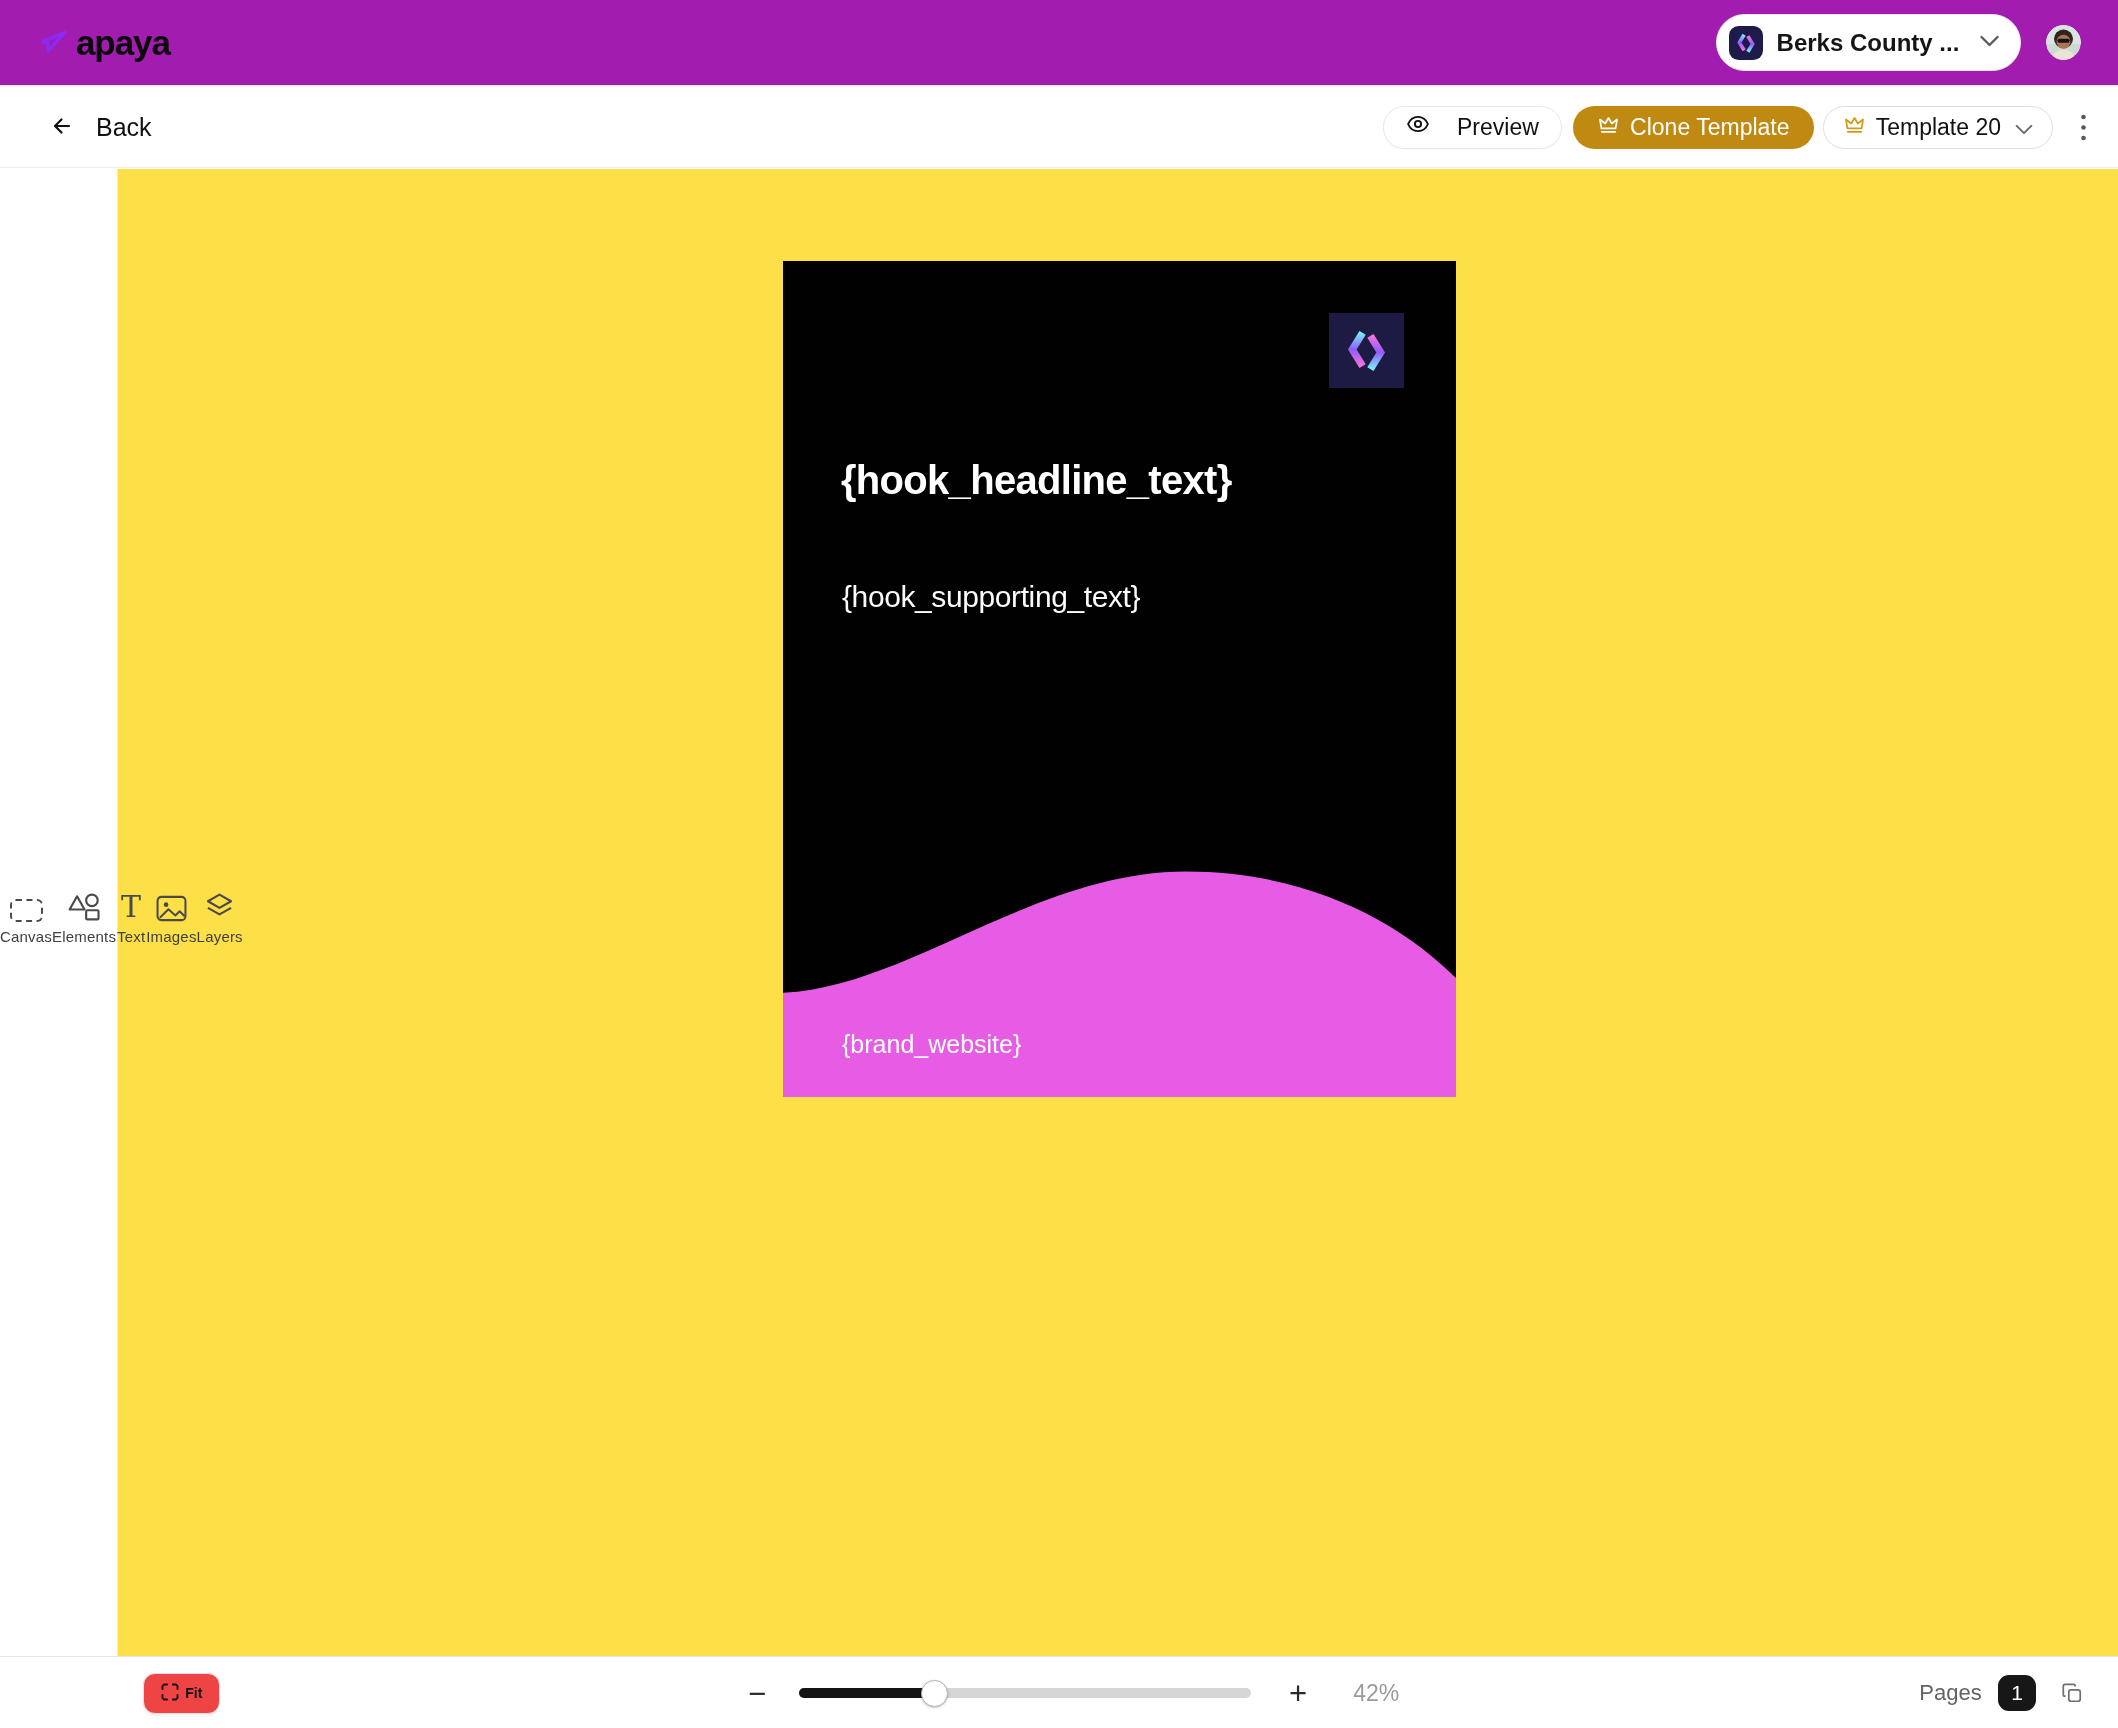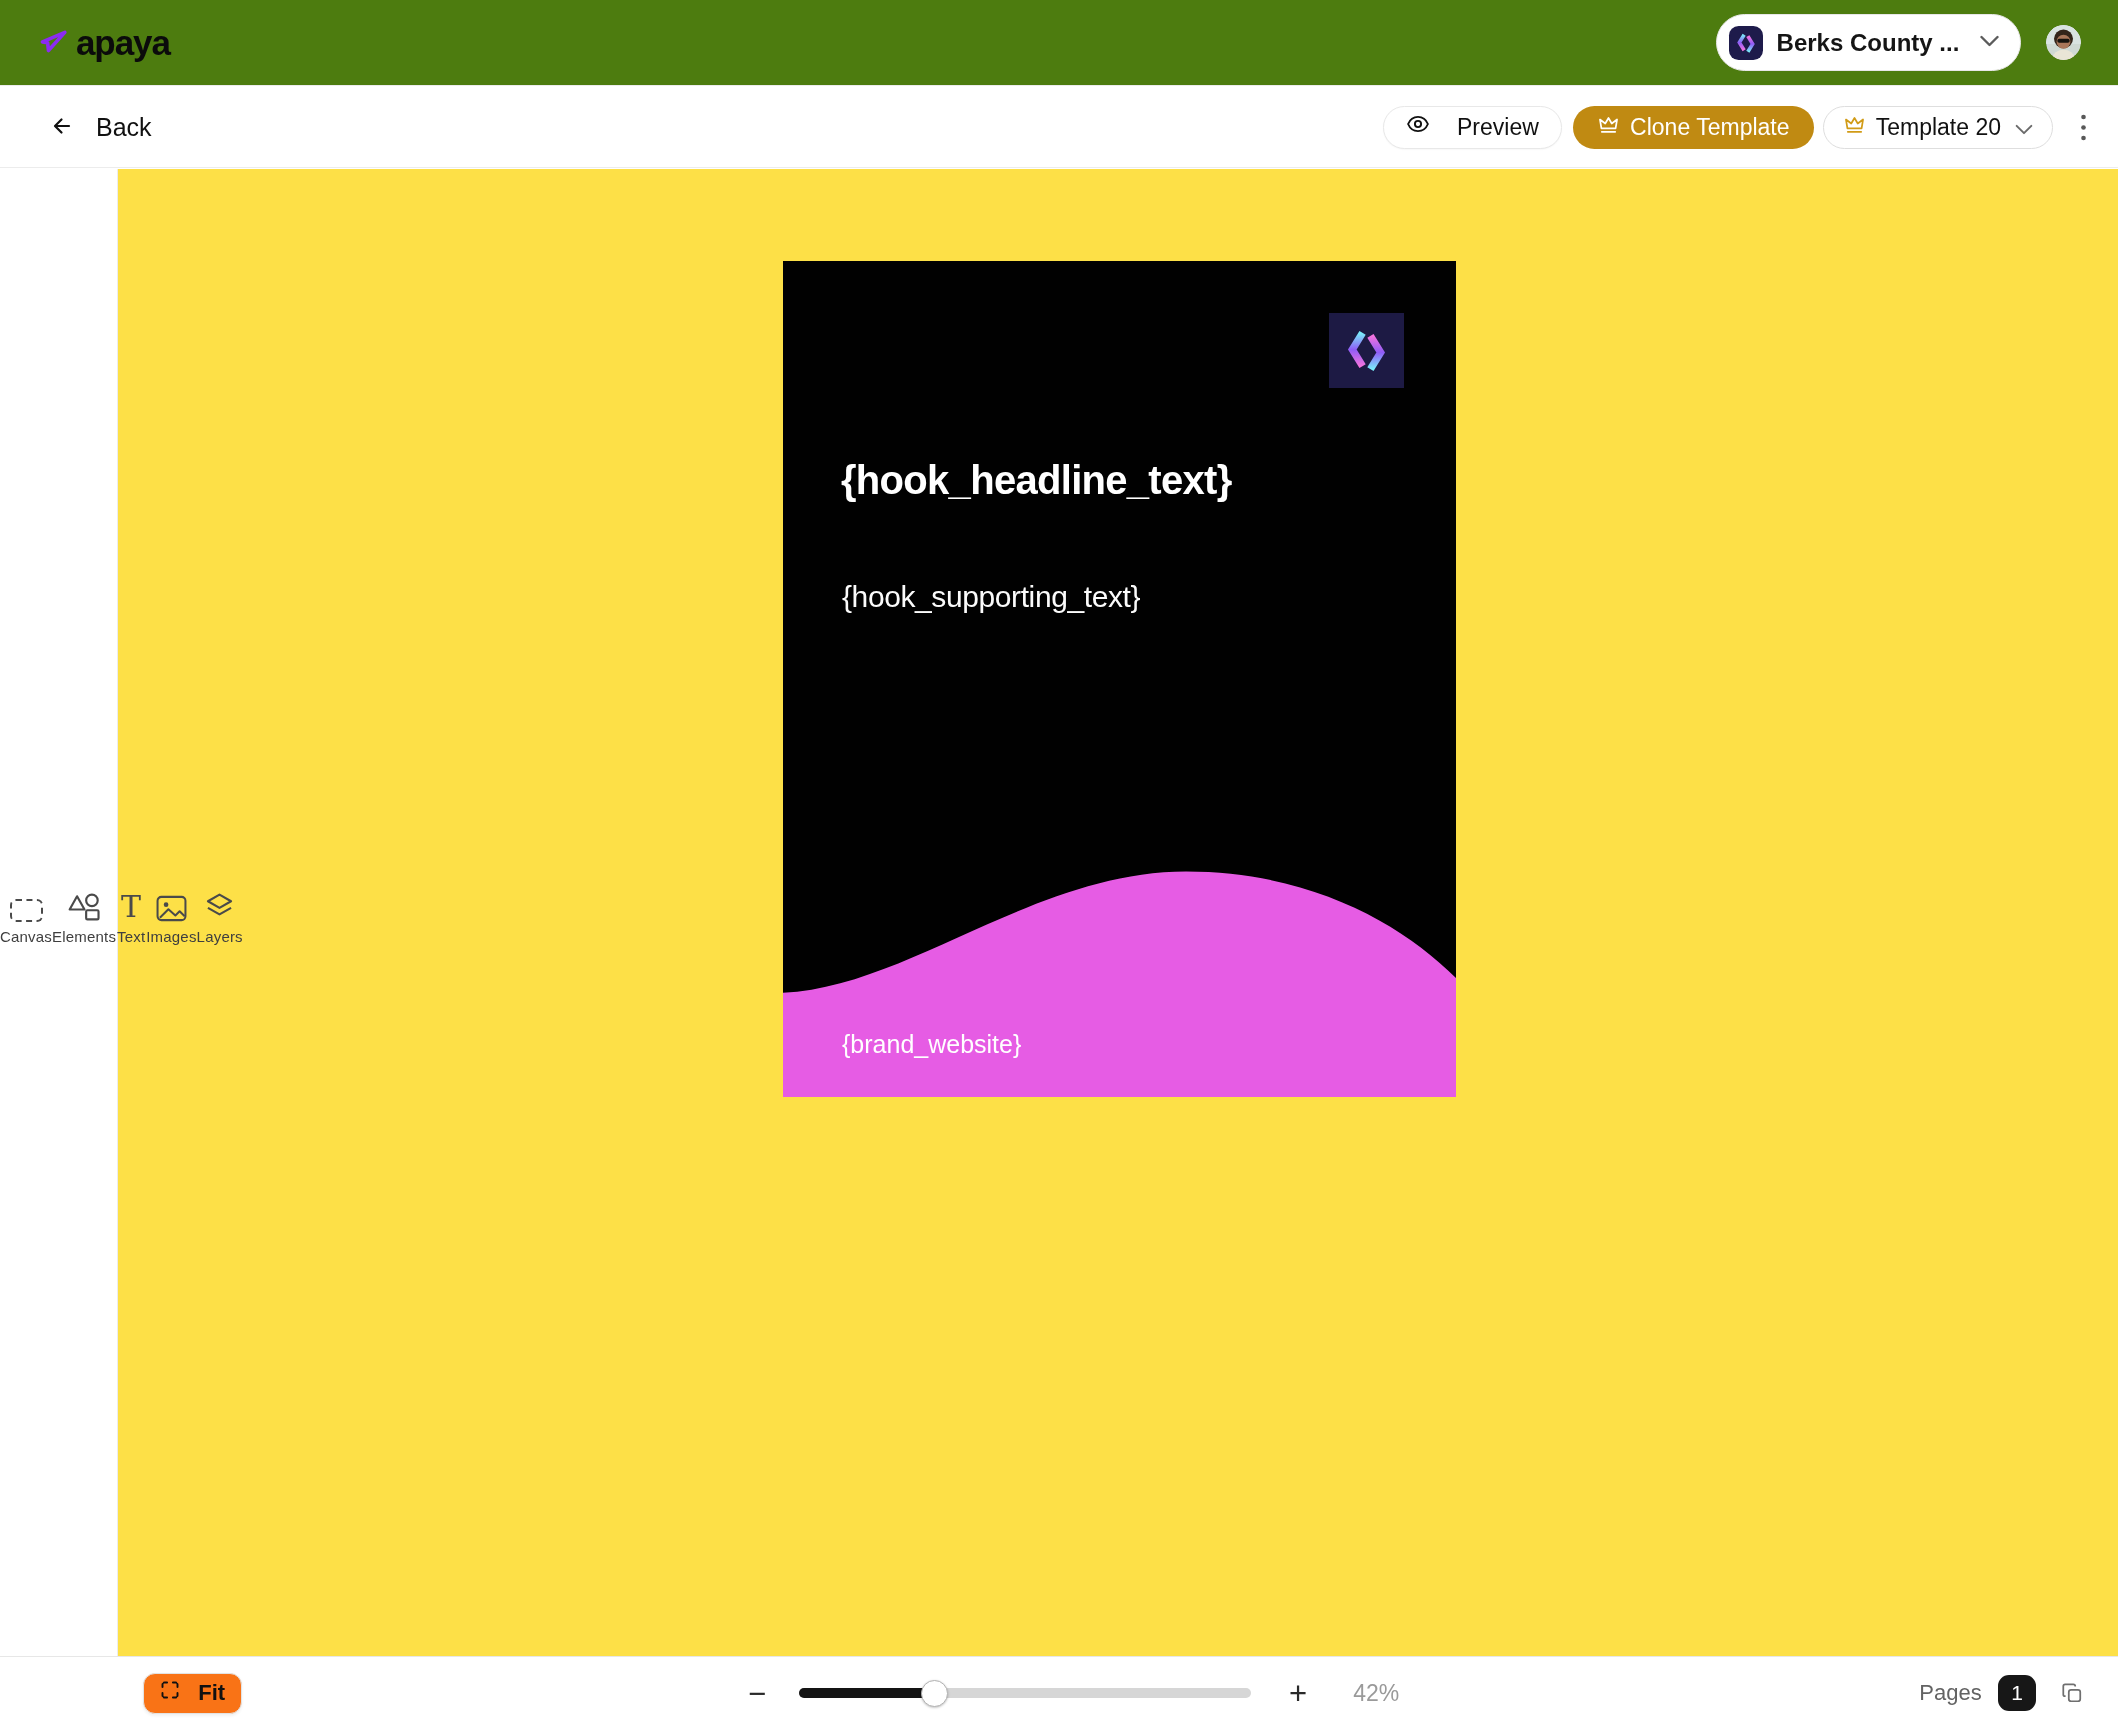--- a/index.html
+++ b/index.html
@@ -1,21 +1,21 @@
 <!DOCTYPE html>
 <html style="font-size:12px"><head>
 <meta charset="utf-8">
 <style>
   * { margin:0; padding:0; box-sizing:border-box; }
   html,body { width:2119px; height:1728px; overflow:hidden; background:#fff;
     font-family:"Liberation Sans", sans-serif; -webkit-font-smoothing:antialiased; }
 
   
   .header { position:absolute; left:0; top:0; width:2119px; height:86px;
-    background:#4d7c0f; border-bottom:0.7px solid #ececec; display:flex;
+    background:#a21caf; border-bottom:0.7px solid #ececec; display:flex;
     align-items:center; justify-content:space-between; padding:0 38px 0 39px; z-index:5; }
   .brand { display:flex; align-items:center; gap:6px; }
   .brand-name { font-size:35px; font-weight:bold; letter-spacing:-1.1px; color:#0b0b0b; }
   .header-right { display:flex; align-items:center; gap:25px; }
   .ws-pill { display:flex; align-items:center; height:57px; border:1.1px solid #e7e7e7;
     border-radius:30px; padding:0 21px 0 12px; gap:13.3px; background:#fff; cursor:pointer; }
   .ws-badge { width:34px; height:34px; border-radius:9.6px; background:#1e1b4b;
     display:flex; align-items:center; justify-content:center; }
   .ws-name { font-size:24px; font-weight:600; color:#151515; }
   .ws-chevron { margin-left:7.4px; }
@@ -60,23 +60,23 @@
     font-size:40px; font-weight:bold; letter-spacing:-0.7px; }
   .card-supporting { position:absolute; left:59px; top:319px; color:#fbfbfb;
     font-size:30px; letter-spacing:-0.4px; }
   .card-wave { position:absolute; left:0; top:0; width:673px; height:836px; }
   .card-website { position:absolute; left:59px; top:769px; color:#fff; font-size:25px; }
 
   
   .bottombar { position:absolute; left:0; top:1656px; width:2119px; height:72px;
     background:#fff; border-top:0.7px solid #e7e7e7; z-index:6; }
   .fit-btn { position:absolute; left:143px; top:15.5px; height:41px; display:flex;
-    align-items:center; gap:18px; padding:0 16.3px; border:1.1px solid #e3e3e3;
-    border-radius:12px; background:#f97316; box-shadow:0 1.5px 3px rgba(0,0,0,.06);
-    font-size:22px; font-weight:600; color:#111; cursor:pointer; }
+    align-items:center; gap:5px; padding:0 16.3px; border:1.1px solid #e3e3e3;
+    border-radius:12px; background:#ef4444; box-shadow:0 1.5px 3px rgba(0,0,0,.06);
+    font-size:14px; font-weight:600; color:#111; cursor:pointer; }
   .zoom-group { position:absolute; left:748px; top:0; height:72px; display:flex; align-items:center; }
   .zoom-sign { font-size:31px; color:#2a2a2a; cursor:pointer; line-height:1; }
   .slider { position:relative; width:452px; height:10.3px; border-radius:5.2px;
     background:#d6d6d6; margin:0 38px 0 33px; cursor:pointer; }
   .slider-fill { position:absolute; left:0; top:0; height:10.3px; width:30%;
     border-radius:5.2px; background:#141414; }
   .slider-thumb { position:absolute; left:calc(30% - 13.3px); top:-8.1px; width:27px; height:27px;
     border-radius:50%; background:#fff; border:1.1px solid #b3b3b3;
     box-shadow:0 0.7px 2.2px rgba(0,0,0,.25); cursor:grab; }
   .zoom-pct { margin-left:46px; font-size:23px; color:#9a9a9a; width:59px; }

